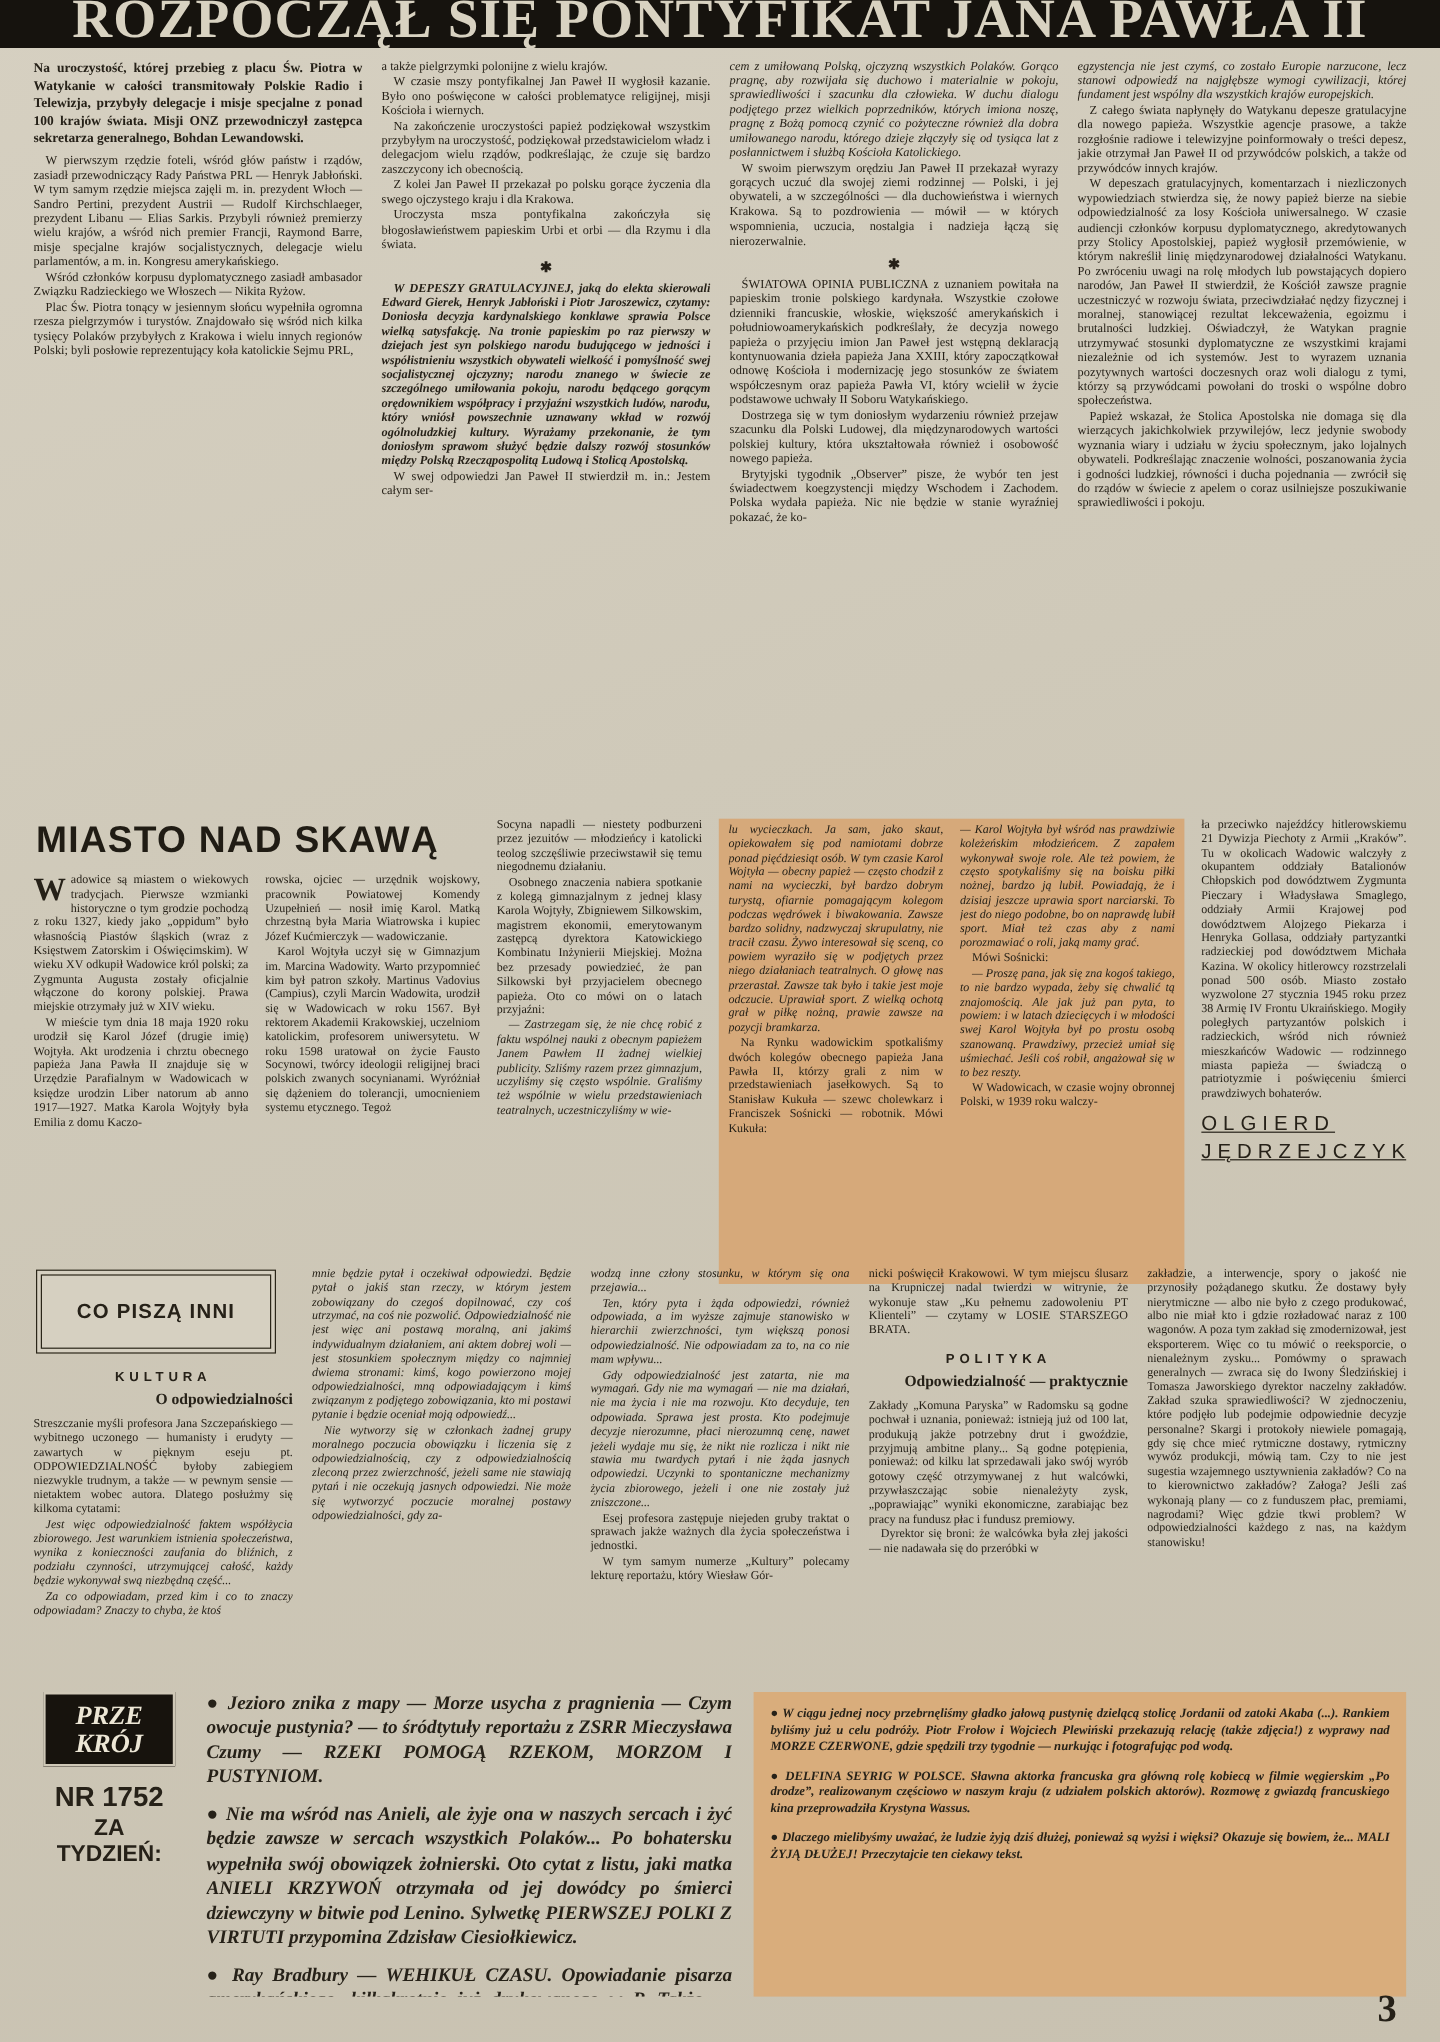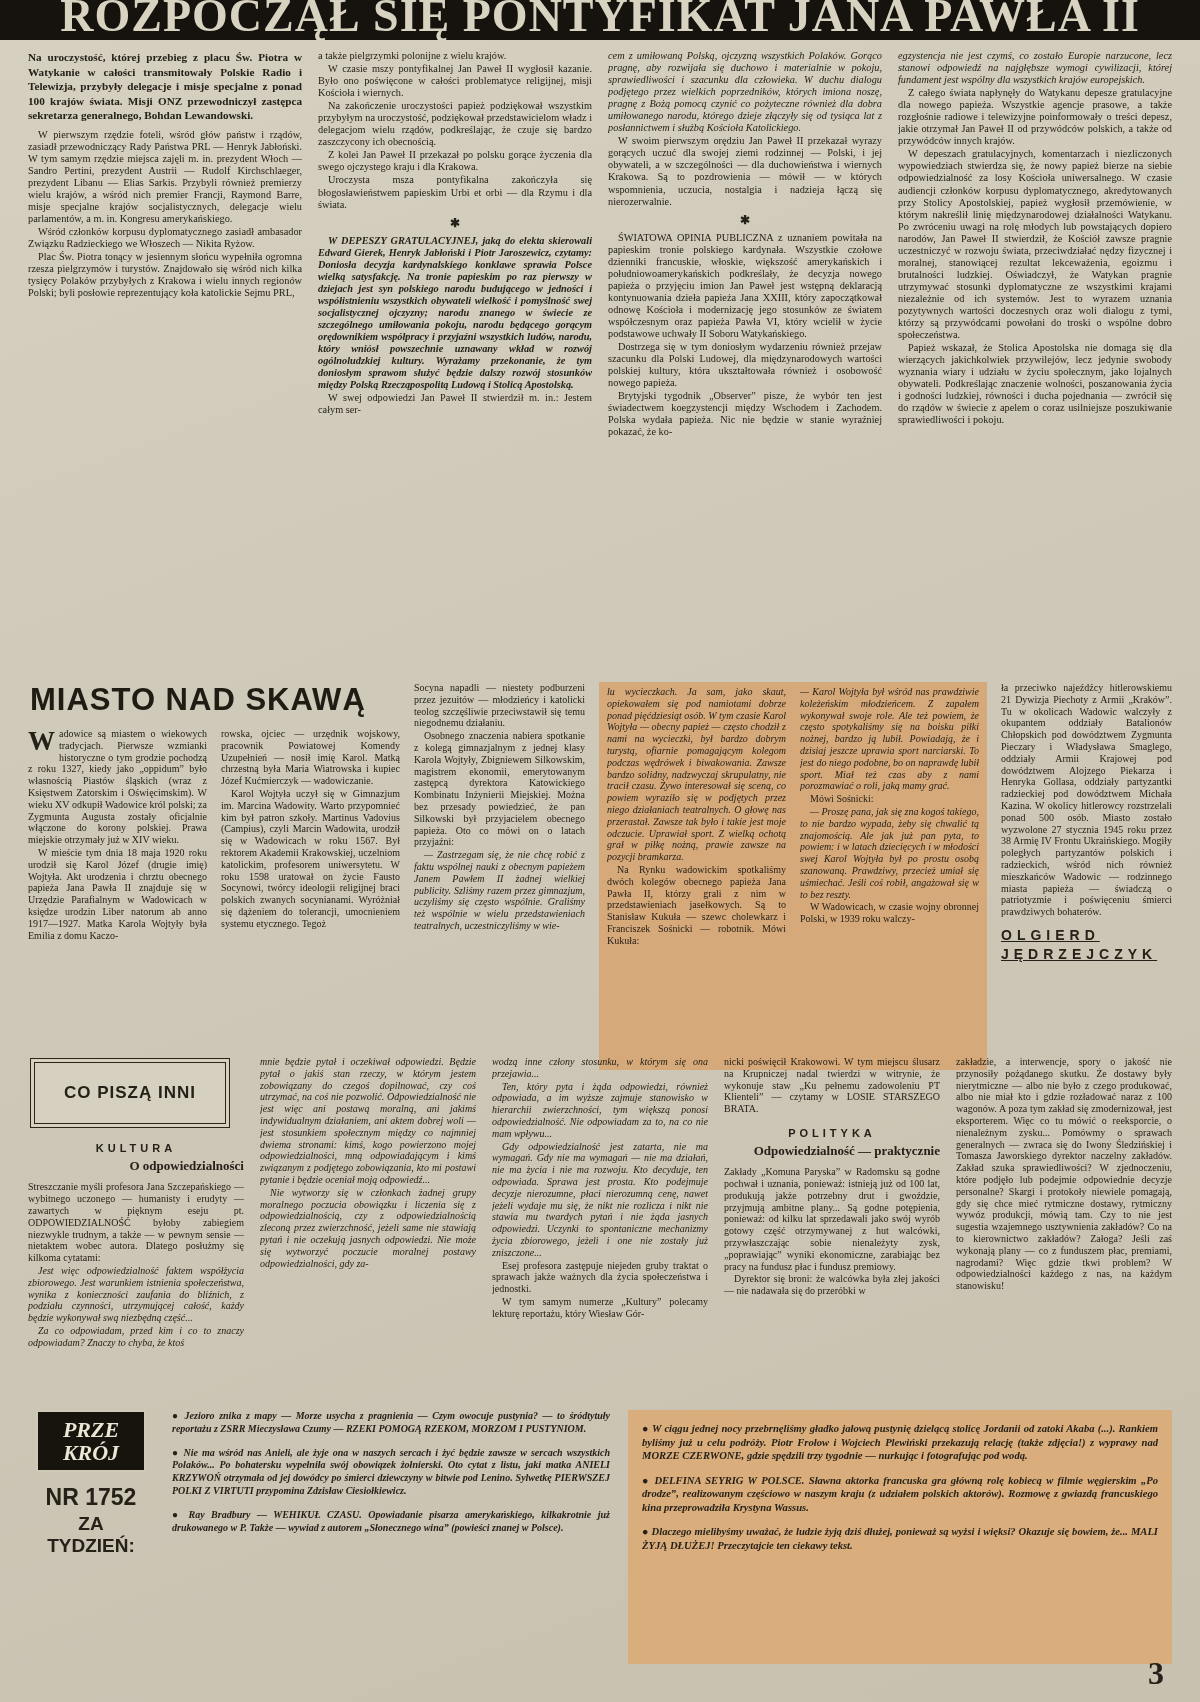--- a/index.html
+++ b/index.html
@@ -26,41 +26,41 @@
   
   .miasto{position:absolute;left:28px;top:682px;width:1144px;height:388px;display:flex;gap:14px;overflow:hidden;}
   .m-left{flex:0 0 372px;display:flex;flex-direction:column;}
   .m-title{font-family:"Liberation Sans",sans-serif;font-weight:bold;font-size:31px;letter-spacing:1px;
            margin:0 0 10px 2px;color:#201c14;}
   .m-left-cols{flex:1;display:flex;gap:14px;overflow:hidden;}
   .mcol{flex:1 1 0;overflow:hidden;font-size:10px;line-height:1.18;text-align:justify;}
   .tan-panel{flex:0 0 372px;display:flex;gap:14px;background:#d6a97a;padding:4px 8px 8px;}
   .m-last{display:flex;flex-direction:column;}
   .signature{margin-top:8px;}
-  .sig-line{display:block;font-weight:bold;letter-spacing:5px;font-size:14px;text-decoration:underline;
+  .sig-line{display:block;font-weight:normal;letter-spacing:5px;font-size:17px;text-decoration:underline;
             font-family:"Liberation Sans",sans-serif;margin-bottom:3px;}
   
   .cpi{position:absolute;left:28px;top:1056px;width:1144px;height:342px;display:flex;gap:16px;overflow:hidden;}
   .ccol{flex:1 1 0;overflow:hidden;font-size:10px;line-height:1.18;text-align:justify;}
   .cpi-box{border:1px solid #2a2518;outline:1px solid #2a2518;outline-offset:-5px;padding:24px 8px;
            text-align:center;font-family:"Liberation Sans",sans-serif;font-weight:bold;font-size:17px;
            letter-spacing:1px;margin:2px 14px 14px 2px;background:#d6d0c1;}
   .kicker{text-indent:0;text-align:center;font-family:"Liberation Sans",sans-serif;font-weight:bold;
           letter-spacing:4px;font-size:11px;margin:12px 0 3px;}
   .subhead{text-indent:0;text-align:right;font-weight:bold;font-size:13px;margin:0 0 8px;}
   
   .bottom{position:absolute;left:28px;top:1410px;width:1144px;height:254px;display:flex;gap:18px;overflow:hidden;}
   .b-left{flex:0 0 126px;display:flex;flex-direction:column;align-items:center;}
   .logo{background:#17130d;color:#ece6d5;width:102px;padding:8px 4px;text-align:center;display:flex;
         flex-direction:column;box-shadow:inset 0 0 0 2px #cfc8b7;}
   .logo-line{font-weight:bold;font-style:italic;font-size:22px;line-height:1.05;}
   .issue{font-family:"Liberation Sans",sans-serif;font-weight:bold;font-size:23px;margin-top:12px;}
   .za{font-family:"Liberation Sans",sans-serif;font-weight:bold;font-size:19px;margin-top:2px;}
   .tydzien{font-family:"Liberation Sans",sans-serif;font-weight:bold;font-size:19px;}
-  .b-mid{flex:0 0 438px;font-size:10px;line-height:1.28;text-align:justify;font-style:italic;
+  .b-mid{flex:0 0 438px;font-size:16px;line-height:1.28;text-align:justify;font-style:italic;
          font-weight:bold;overflow:hidden;}
   .b-right{flex:1;background:#d9ad7c;padding:12px 14px;font-size:10.6px;line-height:1.28;
            text-align:justify;font-style:italic;font-weight:bold;overflow:hidden;}
   .b-mid .para,.b-right .para{text-indent:0;margin-bottom:11px;}
   .pageno{position:absolute;right:36px;bottom:10px;font-size:32px;font-weight:bold;}
 </style>
 </head>
 <body>
 
 <div class="page">

